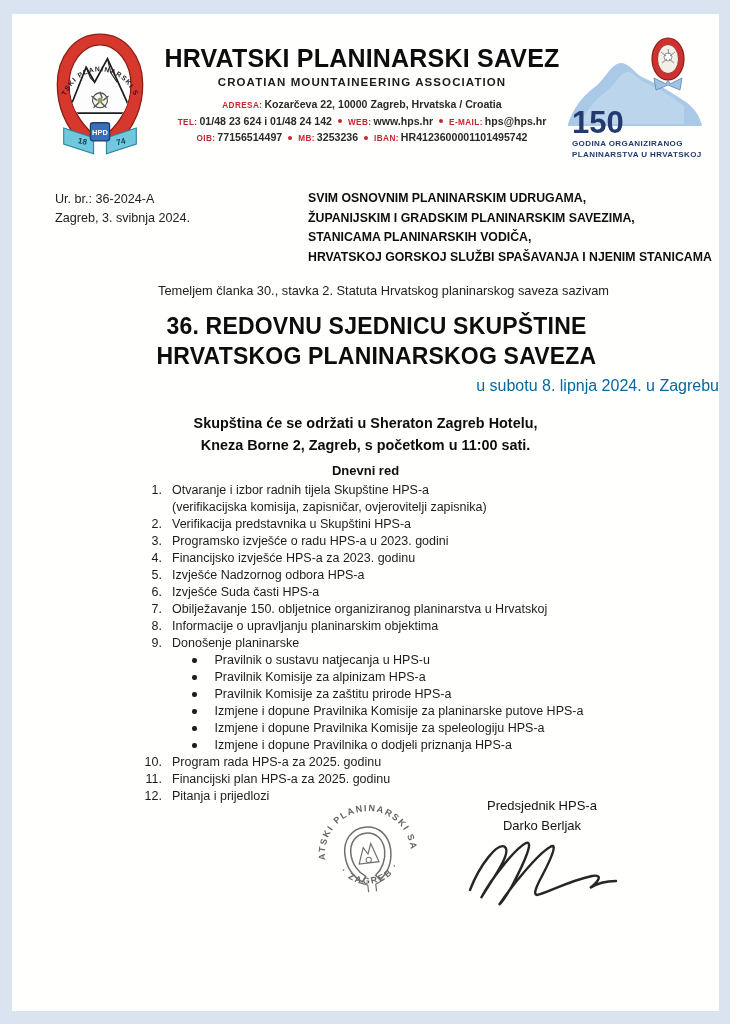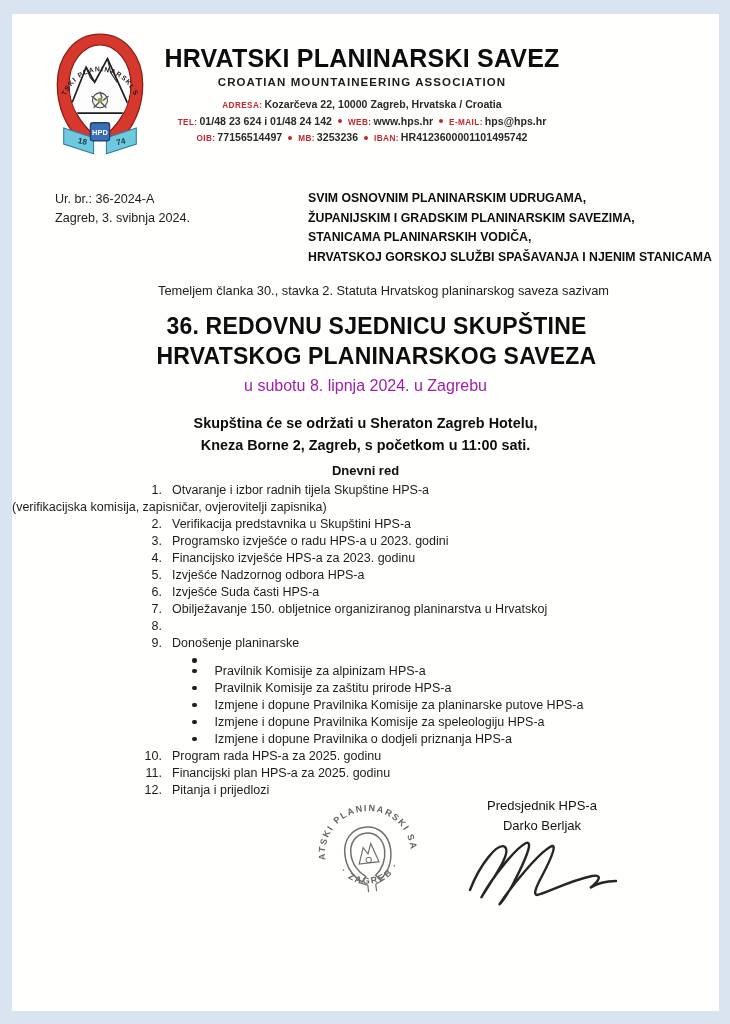--- a/index.html
+++ b/index.html
@@ -28,31 +28,31 @@
   .lbl { color:#c1272d; font-size:8.2px; font-weight:700; letter-spacing:0.4px; margin-right:2px; }
   .donut { display:inline-block; width:4px; height:4px; border:2.4px solid #c1272d; border-radius:50%; background:#fff; margin:0 6px 1px 6px; vertical-align:middle; }
 
   
   .meta { left:43px; top:176px; font-size:12.6px; line-height:19px; color:#222; }
   .recipients { left:296px; top:175px; font-size:12.3px; line-height:19.5px; font-weight:700; color:#0e0e0e; white-space:nowrap; }
 
   .intro { left:0; top:269px; width:100%; text-align:center; font-size:12.8px; color:#222;padding-left:36px; }
 
   .main-title { left:0; top:297px; width:100%; text-align:center; font-size:23px; font-weight:800; line-height:30px; color:#0d0d0d; letter-spacing:0.2px;padding-left:22px; }
-  .title-date { left:0; top:363px; width:100%; text-align:center; font-size:16px; color:#a21caf; }
+  .title-date { left:0; top:363px; width:100%; text-align:right; font-size:16px; color:#0369a1; }
 
   .venue { left:0; top:399px; width:100%; text-align:center; font-size:14.4px; font-weight:700; line-height:21.5px; color:#0e0e0e; }
 
   
   .agenda-heading { left:0; top:449px; width:100%; text-align:center; font-size:13px; font-weight:700; color:#0e0e0e; }
   .agenda { left:0; top:468px; width:100%; font-size:12.5px; line-height:17px; color:#1d1d1d; }
   .arow { display:flex; }
   .arow .num { width:150px; text-align:right; flex:none; }
   .arow .txt { margin-left:10px; }
-  .asub { }
+  .asub { margin-left:160px; }
   .abullet { margin-left:180px; display:flex; align-items:flex-start; }
   .abullet .dot { width:4.5px; height:4.5px; background:#1d1d1d; border-radius:50%; flex:none; margin:6px 18px 0 0; }
 
   
   .stamp-wrap { left:299px; top:783px; width:114px; height:114px; transform:rotate(-7deg); opacity:0.88; }
   .sig-block { left:440px; top:782px; width:180px; text-align:center; font-size:13px; line-height:20px; color:#141414; }
   .sig-svg { left:452px; top:818px; width:160px; height:82px; }
 
   svg { display:block; }
 </style>
@@ -108,20 +108,39 @@
       </div>
       <div>
         <span class="lbl">TEL:</span><span>01/48 23 624 i 01/48 24 142</span><span class="donut"></span><span class="lbl">WEB:</span><span>www.hps.hr</span><span class="donut"></span><span class="lbl">E-MAIL:</span><span>hps@hps.hr</span>
       </div>
       <div>
         <span class="lbl">OIB:</span><span>77156514497</span><span class="donut"></span><span class="lbl">MB:</span><span>3253236</span><span class="donut"></span><span class="lbl">IBAN:</span><span>HR4123600001101495742</span>
       </div>
     </div>
   </div>
 
+  <div class="abs logo-right">
+    <svg viewBox="0 0 144 130" width="144" height="130">
+
+      <path d="M6,92 C14,70 24,62 34,54 C44,46 50,30 60,31 C70,33 72,42 82,46 C96,52 112,62 124,70 C132,76 138,84 140,94 L6,94 Z" fill="#a9c9e6"></path>
+      <path d="M18,92 C26,74 36,66 46,58 C56,50 58,40 66,40 C74,41 76,48 86,52 C98,57 112,66 122,74 L122,92 Z" fill="#c2d9ee" opacity="0.75"></path>
+
+      <g>
+        <ellipse cx="106" cy="27" rx="16" ry="21" fill="#cf3030" stroke="#8c1c14" stroke-width="1.2"></ellipse>
+        <ellipse cx="106" cy="27" rx="10.5" ry="14.5" fill="#f2efe6" stroke="#8c1c14" stroke-width="0.8"></ellipse>
+        <circle cx="106" cy="25" r="4" fill="#ffffff" stroke="#777" stroke-width="0.8"></circle>
+        <path d="M106,17 L107,22 M113,20 L108,24 M112,31 L107,27 M100,31 L105,27 M99,20 L104,24" stroke="#888" stroke-width="1" fill="none"></path>
+        <path d="M92,46 L104,52 L106,48 L108,52 L120,46 L118,58 L106,53 L94,58 Z" fill="#9fc3e2" stroke="#5b84a8" stroke-width="0.8"></path>
+      </g>
+
+      <text x="10" y="101" font-size="31" font-weight="800" fill="#223a6d">150</text>
+      <text x="10" y="114" font-size="8" font-weight="600" fill="#223a6d" letter-spacing="0.4">GODINA ORGANIZIRANOG</text>
+      <text x="10" y="125" font-size="8" font-weight="600" fill="#223a6d" letter-spacing="0.4">PLANINARSTVA U HRVATSKOJ</text>
+    </svg>
+  </div>
 
   <div class="abs meta">
     <div>Ur. br.: 36-2024-A</div>
     <div>Zagreb, 3. svibnja 2024.</div>
   </div>
 
   <div class="abs recipients">
     <div>SVIM OSNOVNIM PLANINARSKIM UDRUGAMA,</div>
     <div>ŽUPANIJSKIM I GRADSKIM PLANINARSKIM SAVEZIMA,</div>
     <div>STANICAMA PLANINARSKIH VODIČA,</div>
@@ -168,27 +187,29 @@
     <div class="arow">
         <span class="num">6.</span>
         <span class="txt">Izvješće Suda časti HPS-a</span>
       </div>
     <div class="arow">
         <span class="num">7.</span>
         <span class="txt">Obilježavanje 150. obljetnice organiziranog planinarstva u Hrvatskoj</span>
       </div>
     <div class="arow">
         <span class="num">8.</span>
+        <span class="txt">Informacije o upravljanju planinarskim objektima</span>
       </div>
     <div class="arow">
         <span class="num">9.</span>
         <span class="txt">Donošenje planinarske</span>
       </div>
     <div class="abullet">
         <span class="dot"></span>
+        <span>Pravilnik o sustavu natjecanja u HPS-u</span>
       </div>
     <div class="abullet">
         <span class="dot"></span>
         <span>Pravilnik Komisije za alpinizam HPS-a</span>
       </div>
     <div class="abullet">
         <span class="dot"></span>
         <span>Pravilnik Komisije za zaštitu prirode HPS-a</span>
       </div>
     <div class="abullet">

